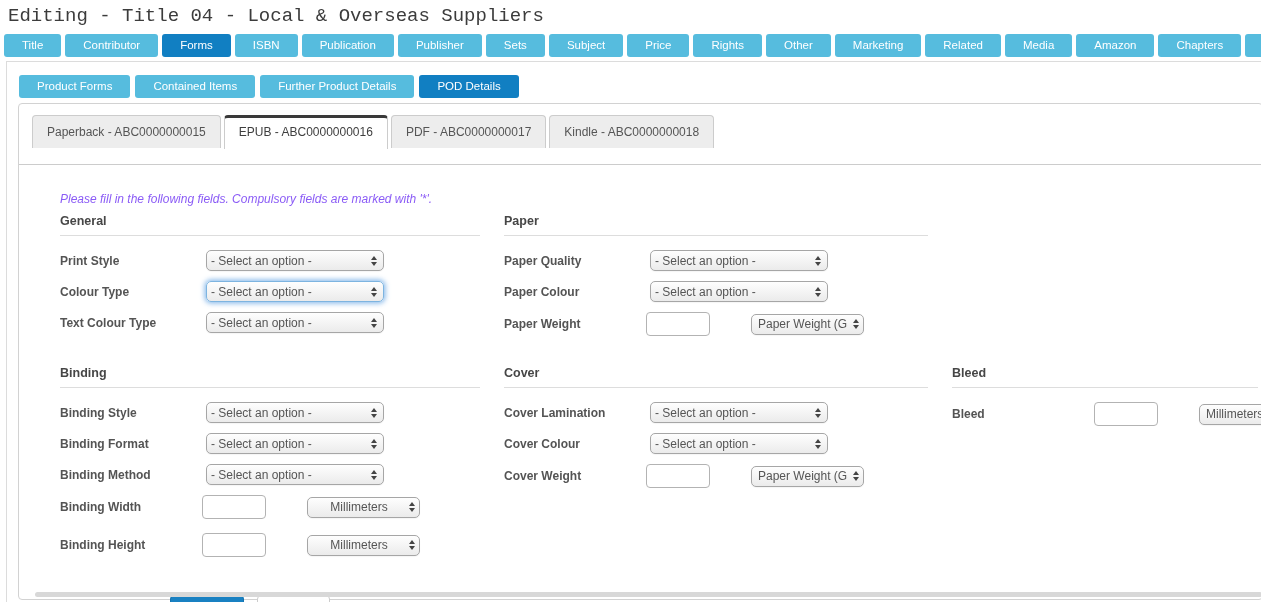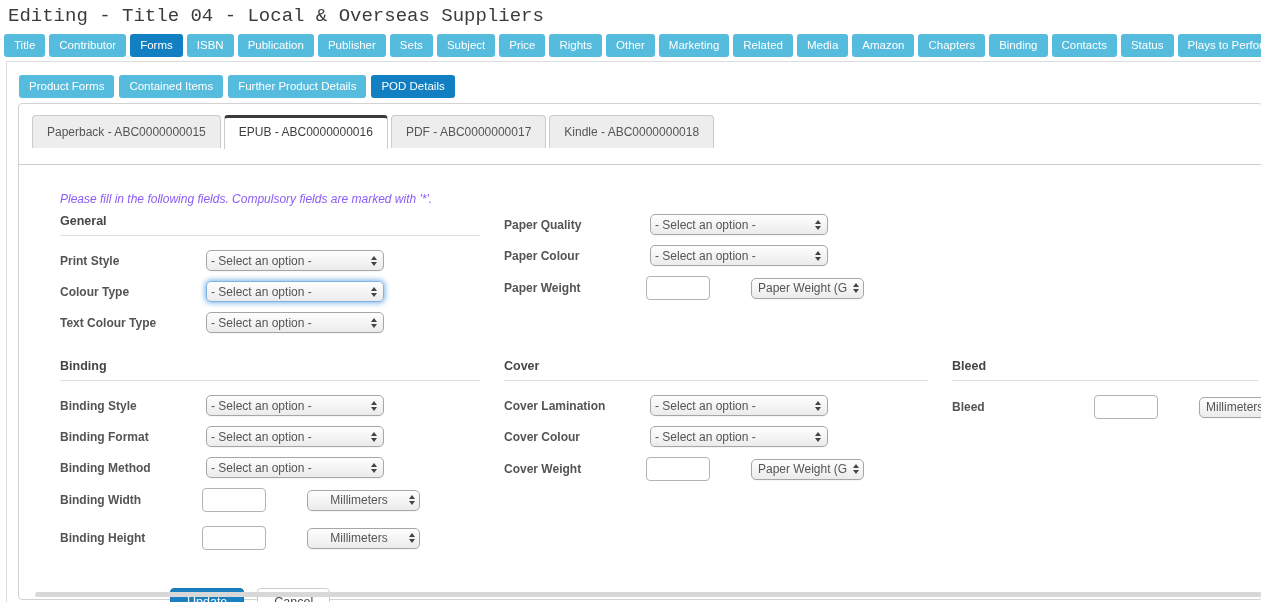--- a/index.html
+++ b/index.html
@@ -11,21 +11,21 @@
     -webkit-font-smoothing:antialiased;
   }
   .page-title {
     font-size:19px; font-weight:500; color:#3c3c3c;
     margin:5px 0 7px 8px; letter-spacing:0;font-family:Liberation Mono, monospace;
   }
   
   .pill-row { display:flex; gap:4px; margin-left:4px; flex-wrap:nowrap; }
   .pill {
     display:inline-block; background:#56bcde; color:#fff;
-    font-size:11.5px; line-height:13px; padding:5px 10px;
+    font-size:11.5px; line-height:13px; padding:5px 18px;
     border-radius:3px; cursor:pointer; white-space:nowrap;
   }
   .pill.active { background:#117fc2; }
   
   .outer {
     margin:4px 0 0 6px;
     border-top:1px solid #dcdcdc; border-left:1px solid #dcdcdc;
     height:545px; overflow:hidden;
   }
   .sub-tabs { margin:13px 0 0 12px; gap:5px; }
@@ -191,20 +191,21 @@
               <span class="txt">- Select an option -</span>
               <span class="arrows">
                   <i class="up"></i>
                   <i class="dn"></i>
                 </span>
             </div>
           </div>
         </div>
 
         <div class="section">
+          <h3>Paper</h3>
           <div class="frow">
             <span class="flabel">Paper Quality</span>
             <div class="sel">
               <span class="txt">- Select an option -</span>
               <span class="arrows">
                   <i class="up"></i>
                   <i class="dn"></i>
                 </span>
             </div>
           </div>

